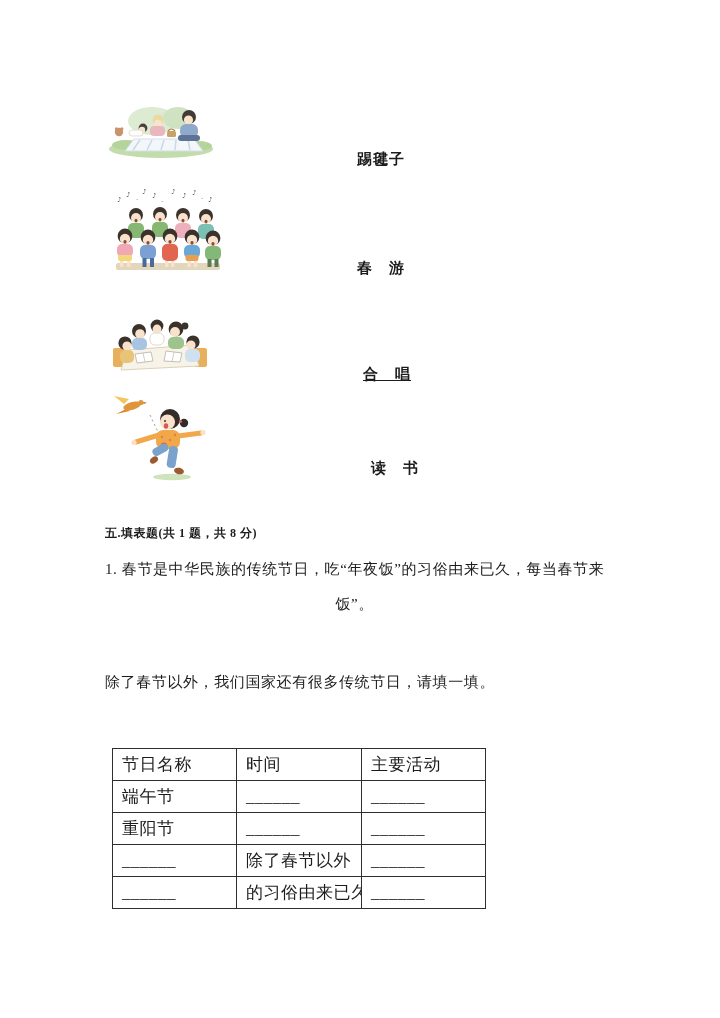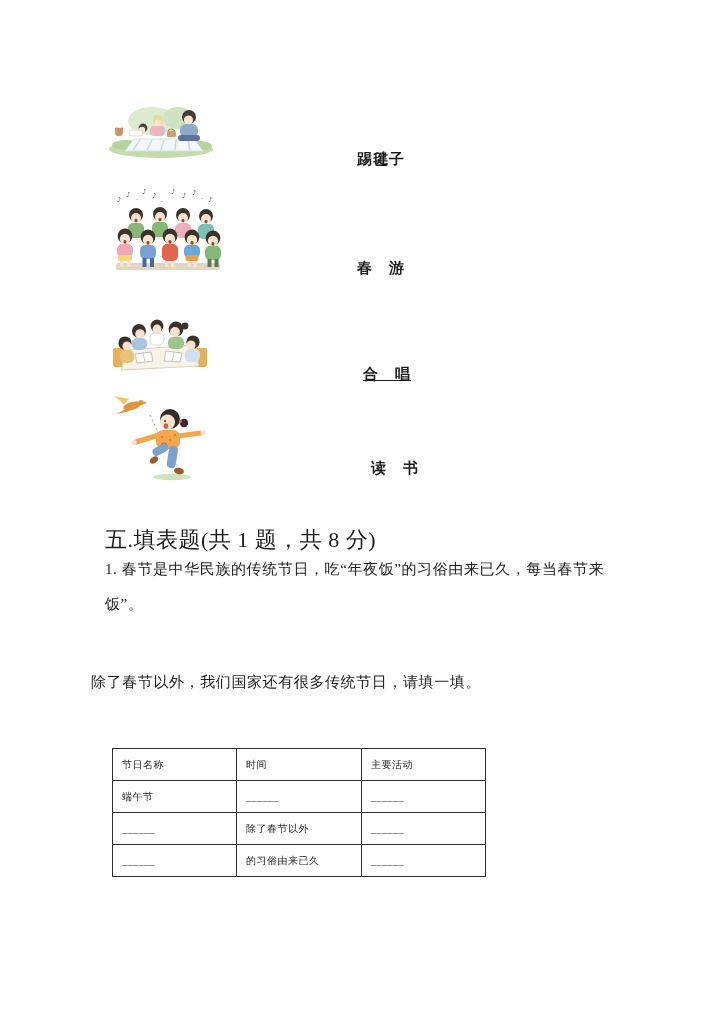--- a/index.html
+++ b/index.html
@@ -3,27 +3,27 @@
 <meta charset="utf-8">
 <style>
   html,body{margin:0;padding:0;background:#ffffff;}
   .page{
     position:relative;width:720px;height:1018px;background:#ffffff;
     font-family:"Liberation Serif","DejaVu Serif",serif;color:#1c1c1c;
     overflow:hidden;margin:4px auto;
   }
   .abs{position:absolute;}
   .match-label{font-weight:bold;font-size:15px;letter-spacing:1px;white-space:pre;}
-  .heading{font-weight:normal;font-size:22px;letter-spacing:.5px;white-space:nowrap;}
-  .para-line{font-size:15px;line-height:35px;letter-spacing:.6px;white-space:nowrap;}
+  .heading{font-weight:bold;font-size:12px;letter-spacing:.5px;white-space:nowrap;}
+  .para-line{font-size:15px;line-height:35px;letter-spacing:.6px;white-space:nowrap;text-align:center;}
   .prompt{font-size:15px;letter-spacing:.6px;white-space:nowrap;}
   table.fill{border-collapse:collapse;table-layout:fixed;}
   table.fill td{
     border:1.5px solid #2e2e2e;height:31px;padding:0 4px 0 9px;
-    font-size:10px;vertical-align:middle;letter-spacing:.5px;color:#1c1c1c;
+    font-size:17px;vertical-align:middle;letter-spacing:.5px;color:#1c1c1c;
     overflow:hidden;white-space:nowrap;
   }
   svg{display:block;}
 </style>
 </head>
 <body>
 
 <div class="page">
 
   <div class="abs" style="left:106px;top:97px;width:110px;height:58px;">
@@ -229,40 +229,45 @@
 
   <div class="abs match-label" style="left:371px;top:455px;">读　书</div>
 
   <div class="abs heading" style="left:105px;top:521px;">五.填表题(共 1 题，共 8 分)</div>
 
   <div class="abs" style="left:105px;top:548px;">
     <div class="para-line">1. 春节是中华民族的传统节日，吃“年夜饭”的习俗由来已久，每当春节来</div>
     <div class="para-line">饭”。</div>
   </div>
 
-  <div class="abs prompt" style="left:91px;top:669px;">除了春节以外，我们国家还有很多传统节日，请填一填。</div>
+  <div class="abs prompt" style="left:105px;top:669px;">除了春节以外，我们国家还有很多传统节日，请填一填。</div>
 
   <table class="fill abs" style="left:112px;top:744px;width:373px;">
     <colgroup>
         <col style="width:124px">
         <col style="width:125px">
         <col style="width:124px">
       </colgroup>
     <tbody>
       <tr>
         <td>节日名称</td>
         <td>时间</td>
         <td>主要活动</td>
       </tr>
       <tr>
         <td>端午节</td>
         <td>______</td>
         <td>______</td>
       </tr>
       <tr>
+        <td>重阳节</td>
+        <td>______</td>
+        <td>______</td>
+      </tr>
+      <tr>
         <td>______</td>
         <td>除了春节以外</td>
         <td>______</td>
       </tr>
       <tr>
         <td>______</td>
         <td>的习俗由来已久</td>
         <td>______</td>
       </tr>
     </tbody>

